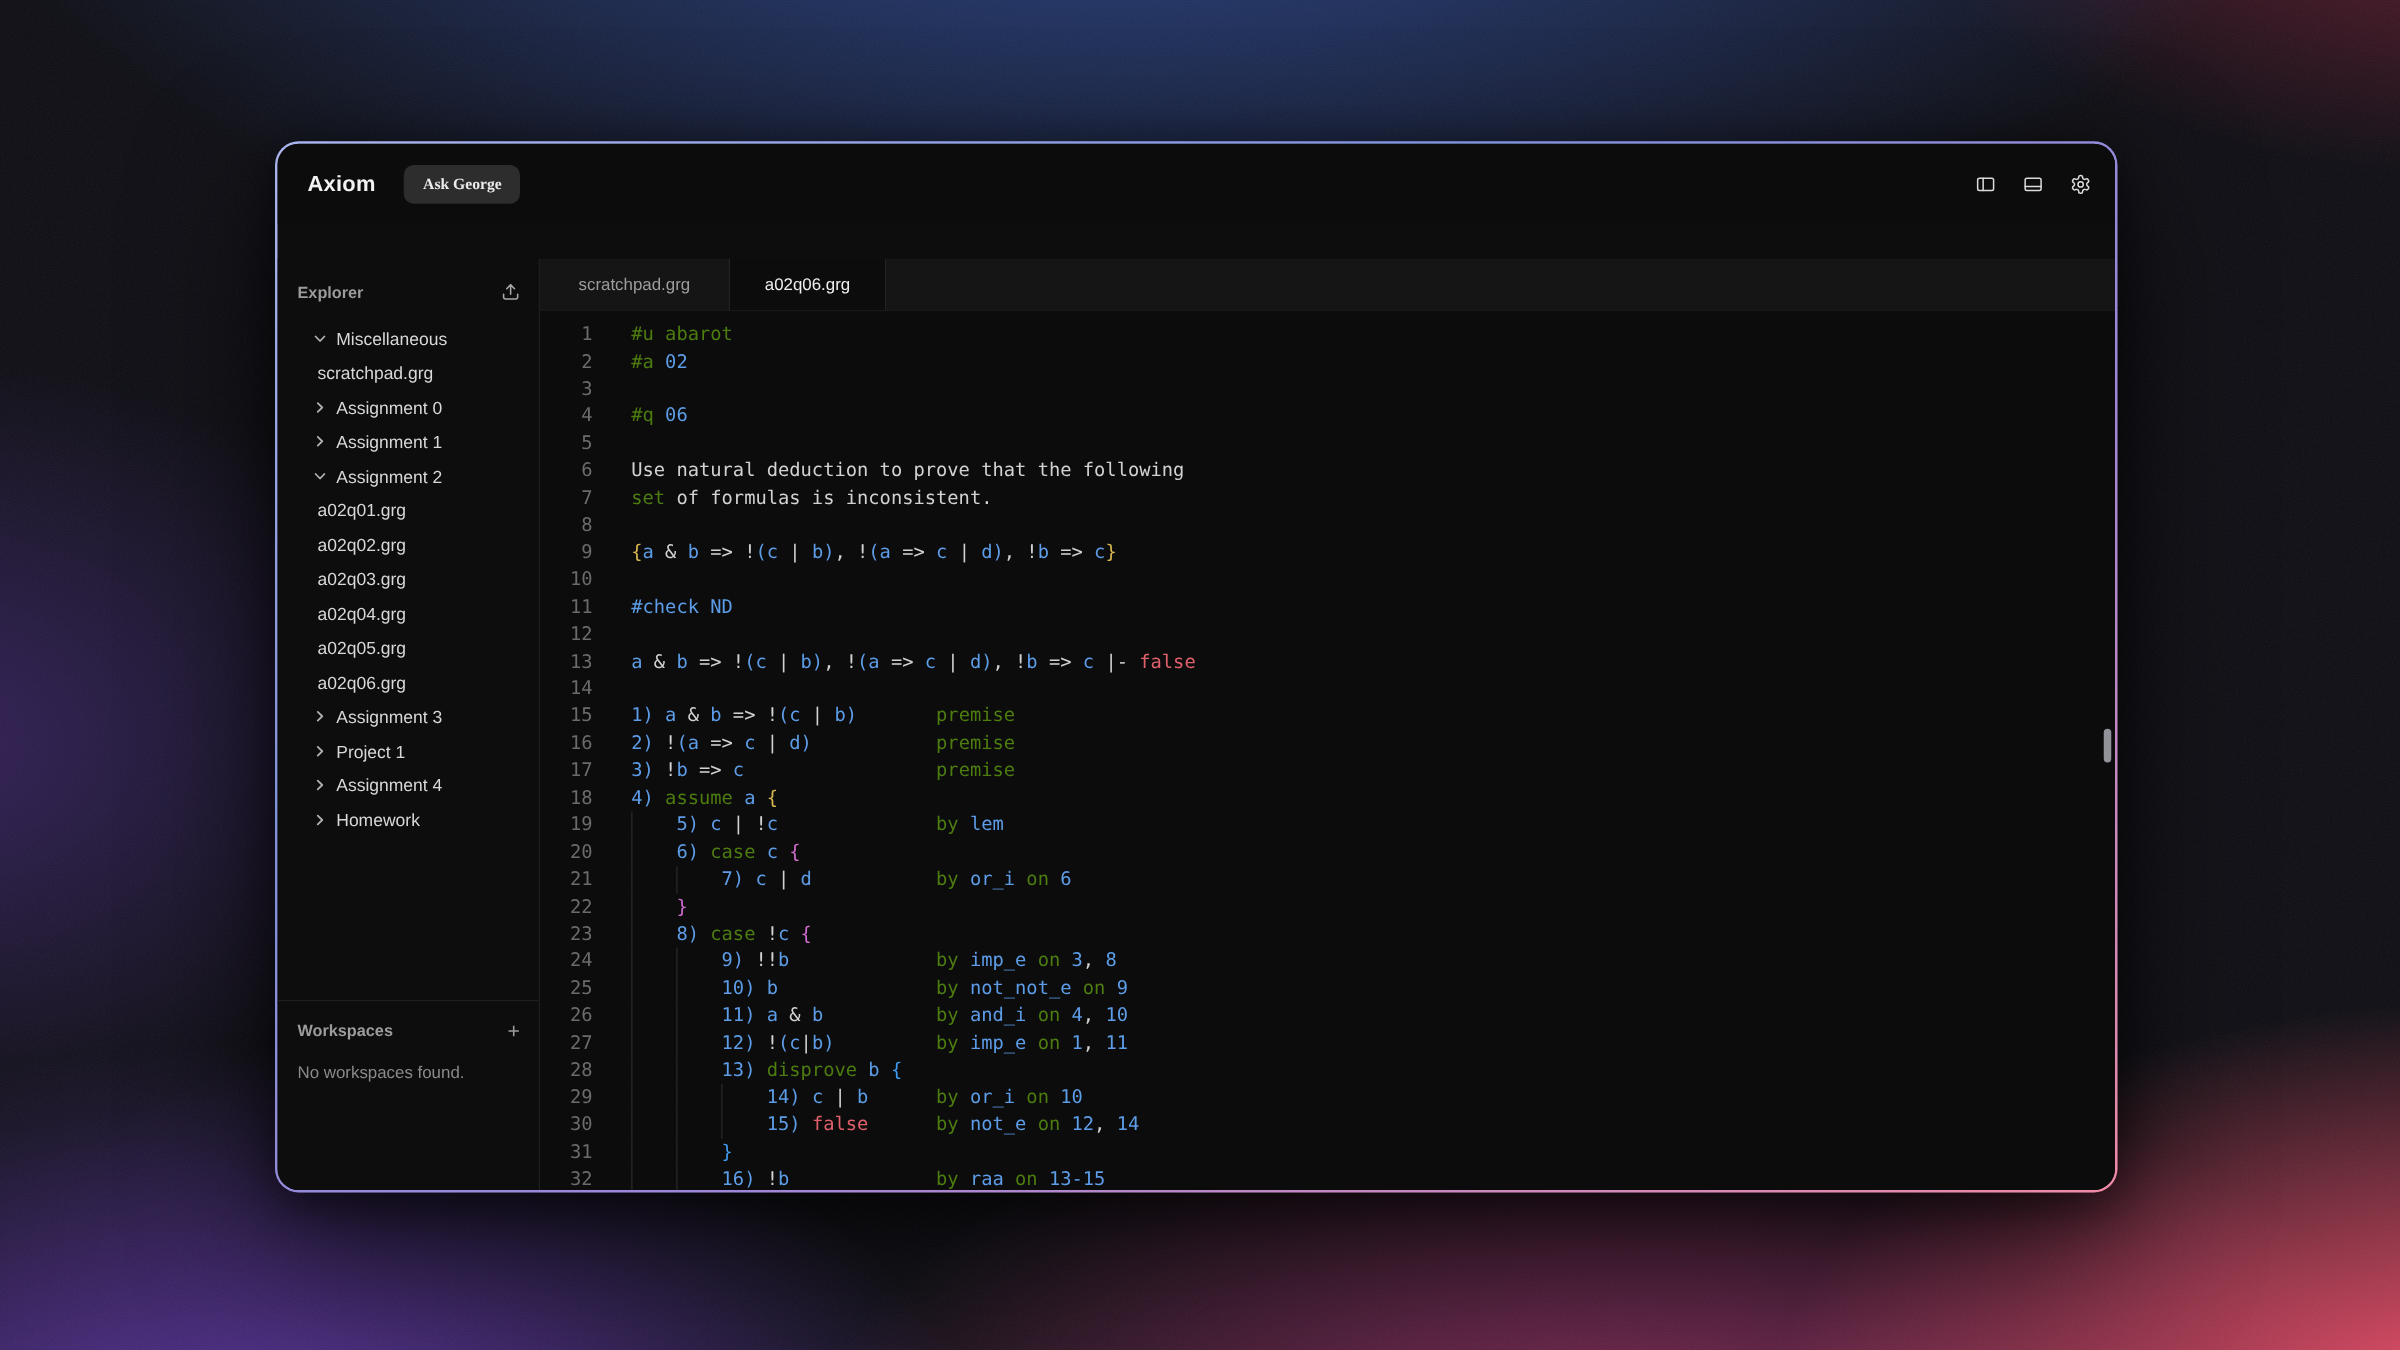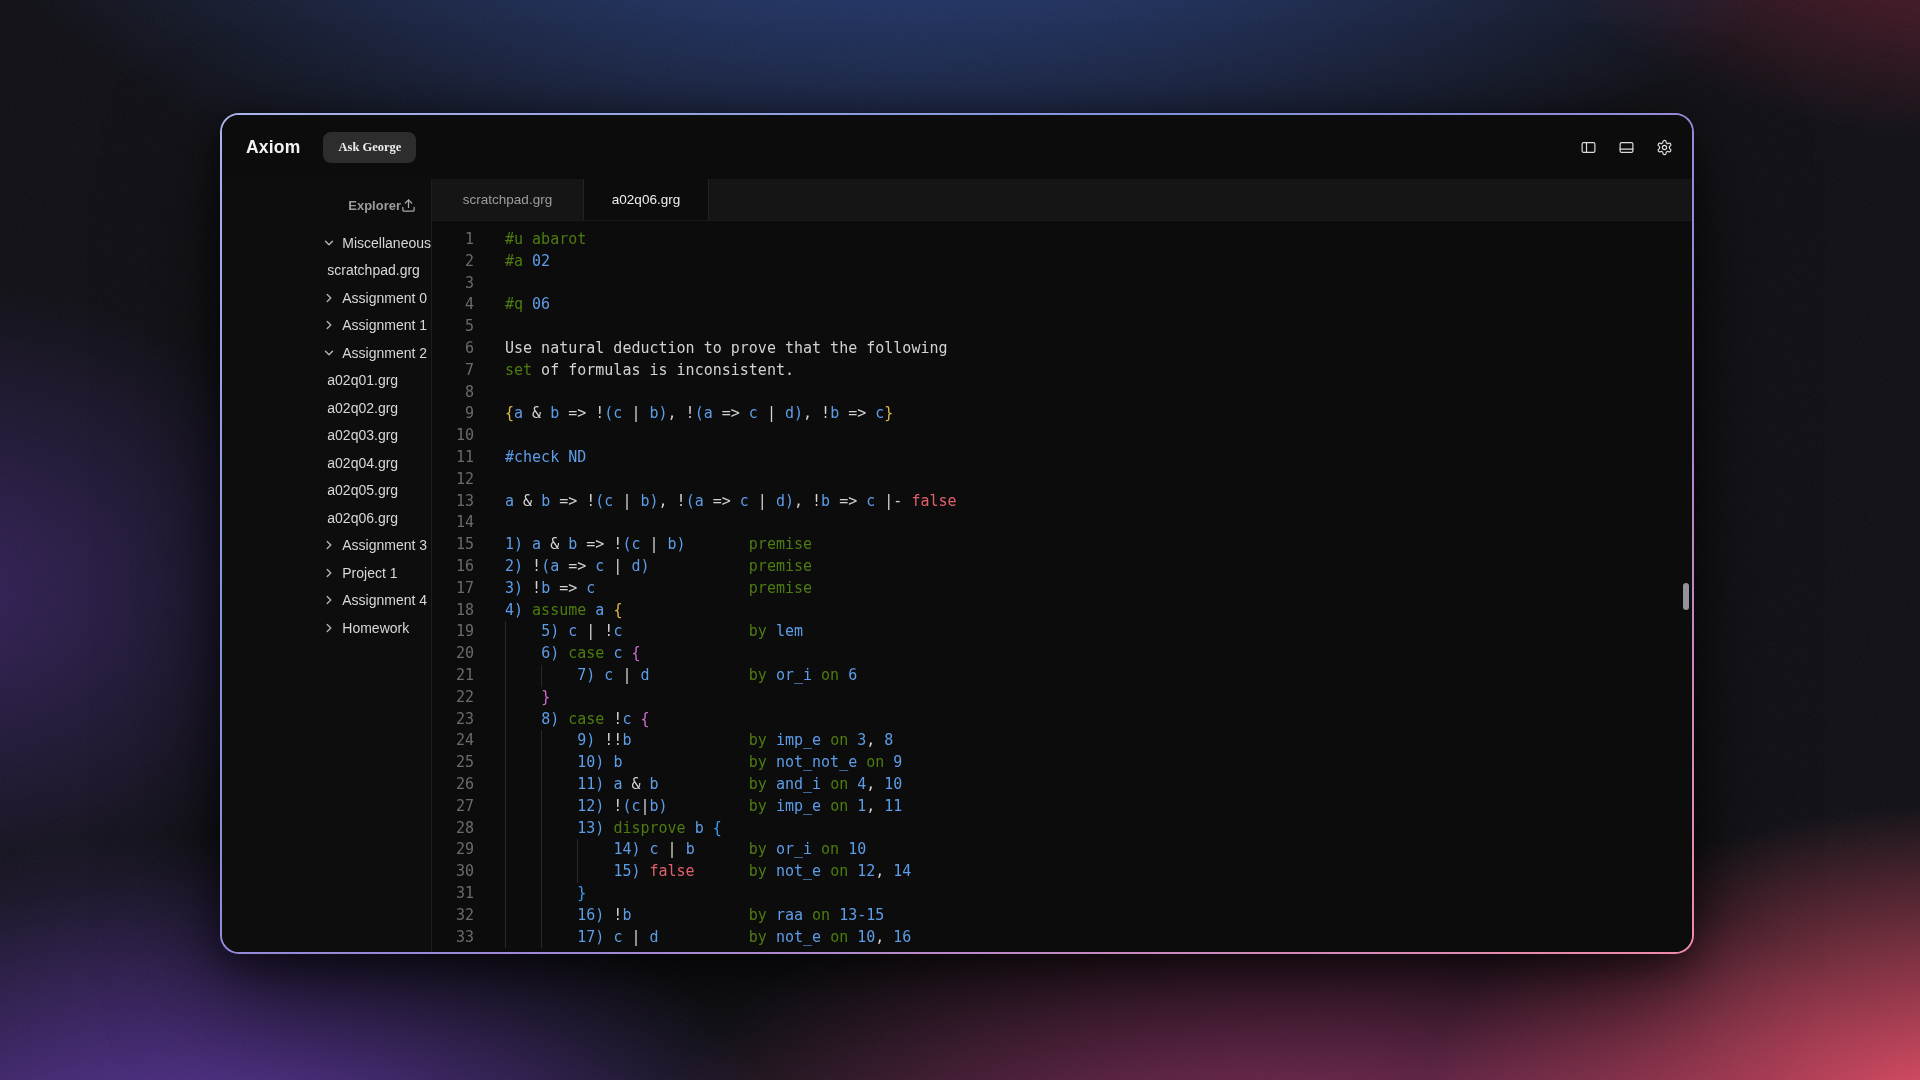--- a/index.html
+++ b/index.html
@@ -16,33 +16,33 @@
       #0a0a10;
   }
   .noise { position:fixed; inset:0; z-index:0; pointer-events:none; opacity:.07; }
 
   .window-frame {
     position:absolute; left:220px; top:113px; width:1474px; height:841px; z-index:1;
     border-radius:19px; padding:2px;
     background: linear-gradient(150deg, #aab4ec 0%, #8092da 32%, #9f86d8 62%, #ef8aa6 100%);
     box-shadow: 0 40px 110px rgba(0,0,0,.6), 0 10px 40px rgba(0,0,0,.5);
   }
-  .window { position:relative; width:100%; height:100%; border-radius:17px; background:#0d0d0d; overflow:hidden; display:flex; flex-direction:column; }
+  .window { position:relative; width:100%; height:100%; border-radius:17px; background:#0d0d0d; overflow:hidden; display:flex; flex-direction:column;gap:28px; }
 
   
   .titlebar { flex:0 0 64px; display:flex; align-items:center; padding:0 19px 0 16px; background:#0c0c0c; }
   .app-title { font-size:17.5px; font-weight:700; color:#f2f2f2; letter-spacing:.2px; padding:0 8px; }
   .ask-btn { margin-left:15px; background:#2d2d2d; color:#ececec; font-family:Liberation Serif, serif; font-size:12.5px; font-weight:700; padding:8px 15px; border-radius:8px; border:0; cursor:pointer; }
   .tb-icons { margin-left:auto; display:flex; align-items:center; gap:21px; color:#dcdcdc; }
   .tb-icons svg { display:block; cursor:pointer; }
 
   .main { flex:1; display:flex; min-height:0; }
 
   
-  .sidebar { flex:0 0 210px; border-right:1px solid #1e1e1e; background:#0d0d0d; display:flex; flex-direction:column; min-height:0;align-items:flex-end; }
+  .sidebar { flex:0 0 210px; border-right:1px solid #1e1e1e; background:#0d0d0d; display:flex; flex-direction:column; min-height:0; }
   .explorer-header { display:flex; align-items:center; justify-content:space-between; padding:19px 15px 12px 16px; }
   .panel-title { font-size:13px; font-weight:600; color:#9c9c9c; }
   .explorer-header svg { color:#a8a8a8; cursor:pointer; }
   .tree { padding-top:4px; }
   .tree-row { height:27.5px; display:flex; align-items:center; padding-left:28px; color:#d8d8d8; font-size:14px; cursor:pointer; }
   .tree-row .chev { width:12px; height:12px; margin-right:7px; flex:0 0 auto; color:#b2b2b2; }
   .tree-row.file { padding-left:32px; }
   .workspaces { margin-top:auto; height:152px; border-top:1px solid #1e1e1e; padding:15px 15px 0 16px; }
   .ws-head { display:flex; align-items:center; justify-content:space-between; }
   .ws-add { color:#9c9c9c; font-size:17px; line-height:1; cursor:pointer; }
@@ -180,20 +180,27 @@
               </svg>
               <span>Assignment 4</span>
             </div>
             <div class="tree-row">
               <svg class="chev" viewBox="0 0 12 12" fill="none" stroke="currentColor" stroke-width="1.4" stroke-linecap="round" stroke-linejoin="round">
                 <polyline points="4.2,2.5 7.8,6 4.2,9.5"></polyline>
               </svg>
               <span>Homework</span>
             </div>
           </div>
+        <div class="workspaces">
+          <div class="ws-head">
+            <span class="panel-title">Workspaces</span>
+            <span class="ws-add">+</span>
+          </div>
+          <div class="ws-empty">No workspaces found.</div>
+        </div>
       </div>
 
       <div class="content">
         <div class="tabbar" id="tabbar">
             <div class="tab t0">
               <span>scratchpad.grg</span>
             </div>
             <div class="tab t1 active">
               <span>a02q06.grg</span>
             </div>

